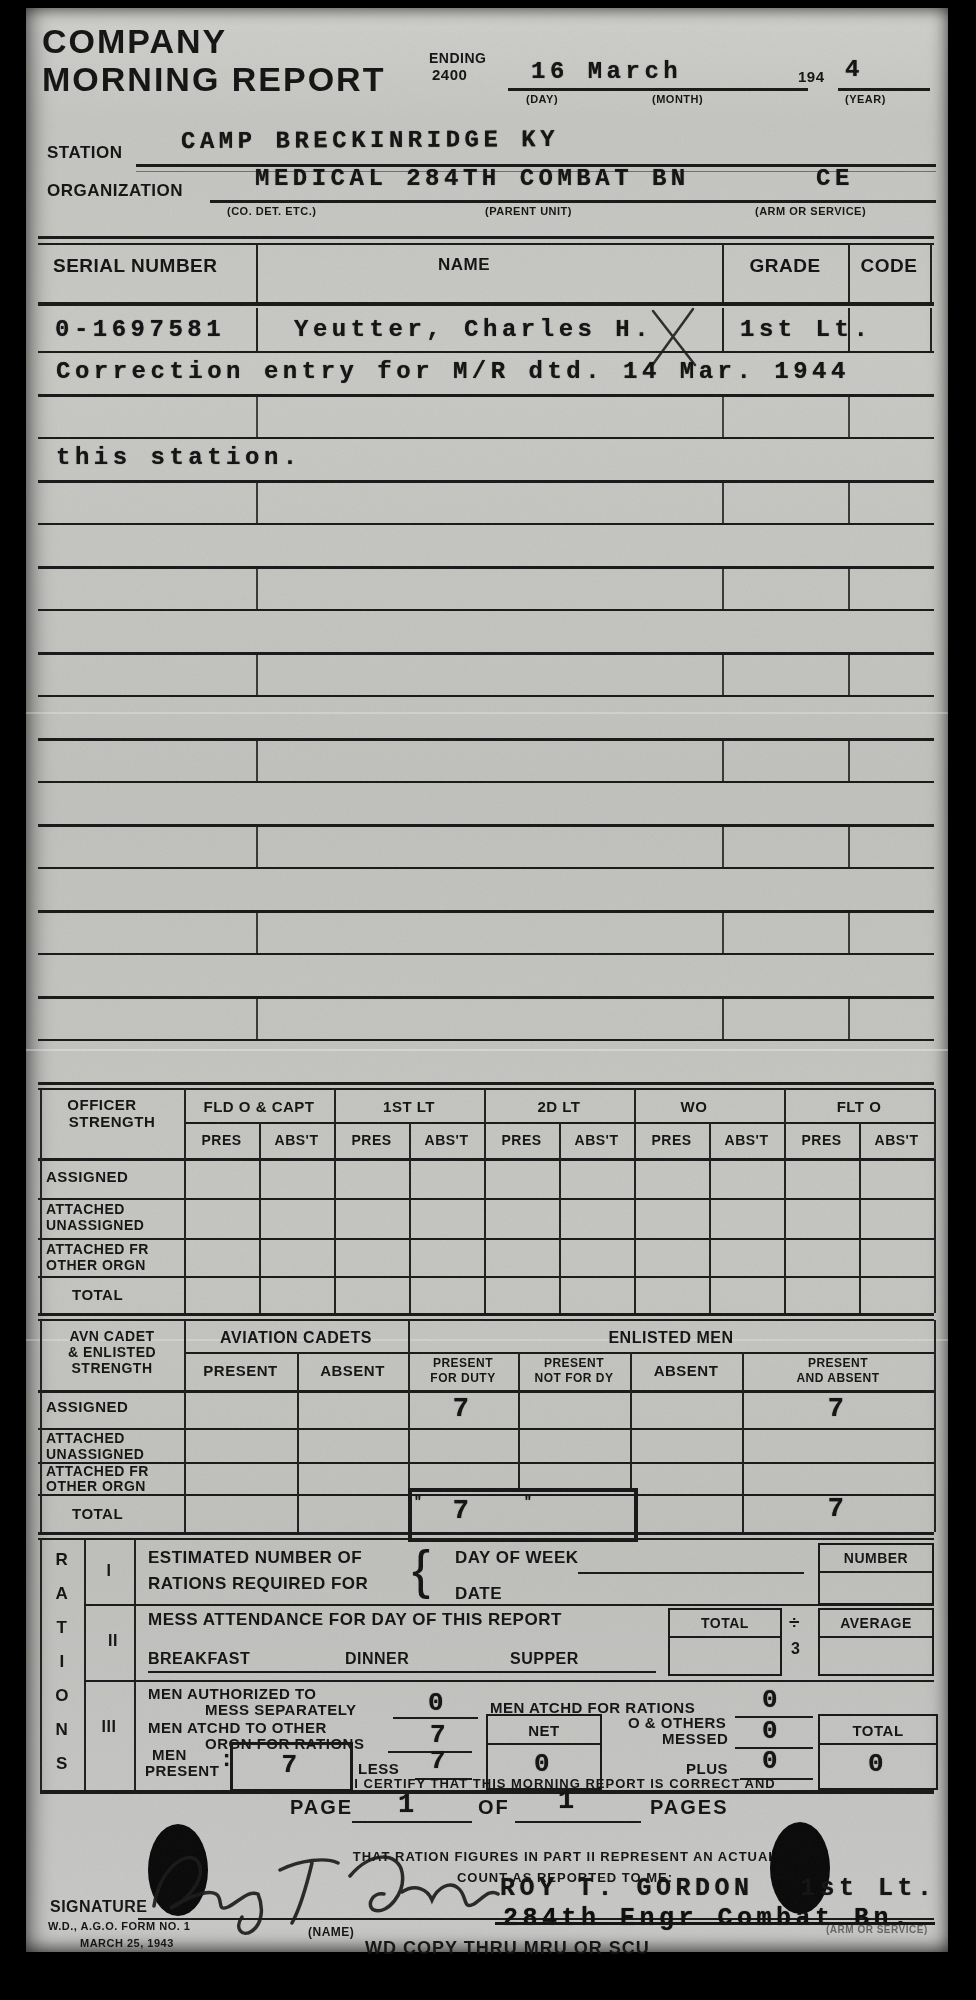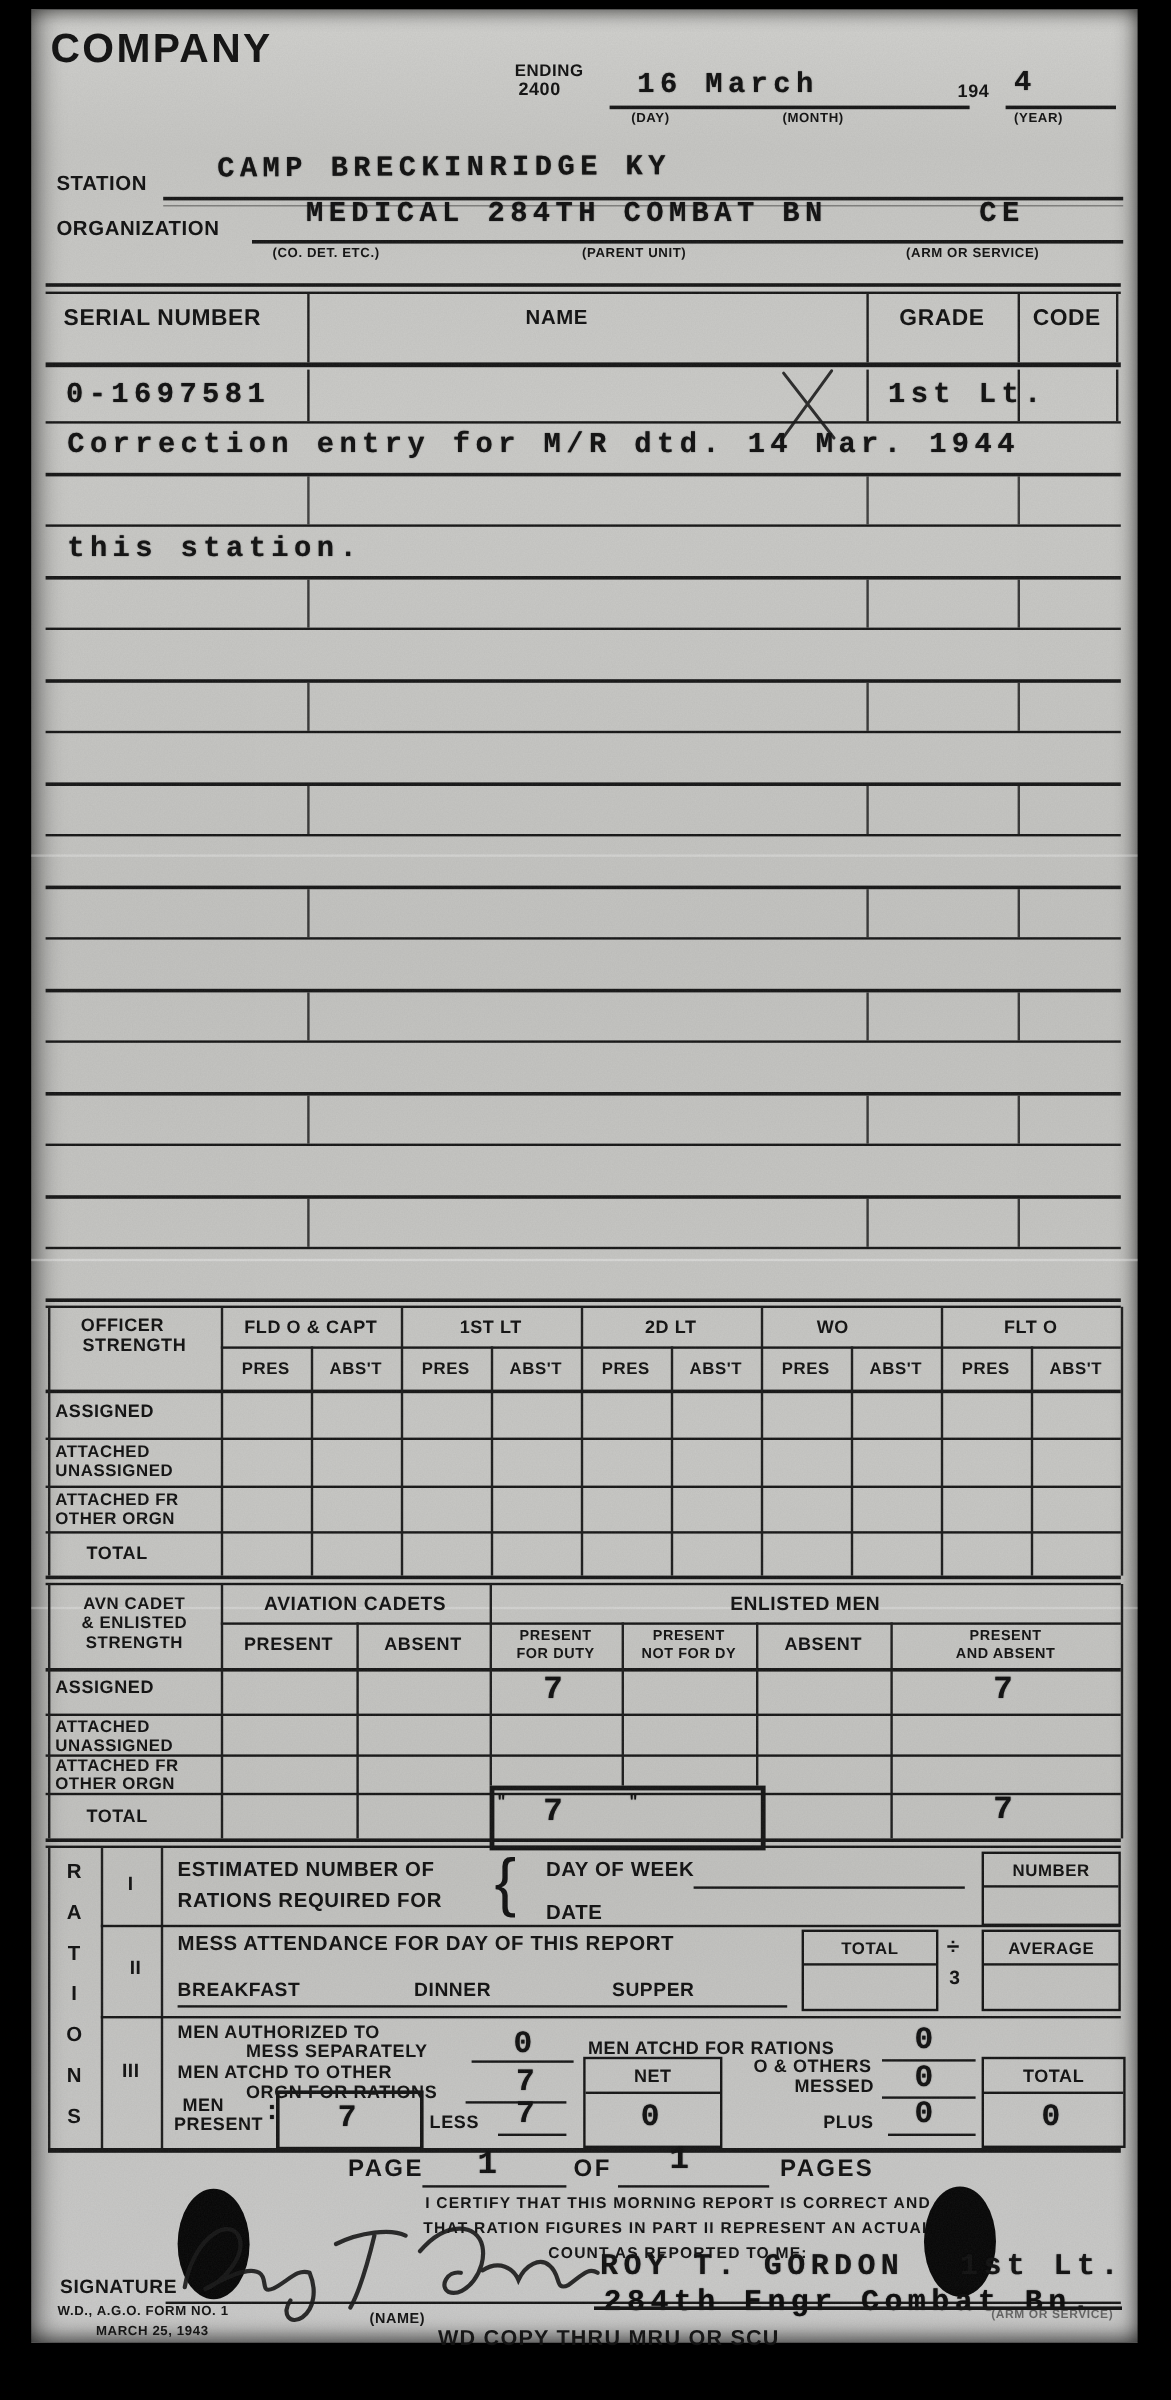--- a/index.html
+++ b/index.html
@@ -28,20 +28,21 @@
 <body>
 
 <div id="page">
   <div id="paper"></div>
 
   <div class="scratch" style="top:712px;opacity:.5"></div>
   <div class="scratch" style="top:1049px;opacity:.6"></div>
   <div class="scratch" style="top:1339px;opacity:.45"></div>
 
   <div class="lbl" style="left:42px;top:22px;font-size:34px;letter-spacing:2px">COMPANY</div>
+  <div class="lbl" style="left:42px;top:60px;font-size:34px;letter-spacing:2px">MORNING REPORT</div>
 
   <div class="lbl" style="left:429px;top:50px;font-size:14px">ENDING</div>
   <div class="lbl" style="left:432px;top:66px;font-size:15px">2400</div>
 
   <div class="type" style="left:531px;top:58px">16 March</div>
   <div class="hl" style="left:508px;top:88px;width:300px;height:3px"></div>
   <div class="lbl" style="left:526px;top:93px;font-size:11px">(DAY)</div>
   <div class="lbl" style="left:652px;top:93px;font-size:11px">(MONTH)</div>
 
   <div class="lbl" style="left:798px;top:68px;font-size:15px">194</div>
@@ -69,20 +70,21 @@
   <div class="lbl ctr" style="left:256px;top:255px;width:416px;font-size:17px">NAME</div>
   <div class="lbl ctr" style="left:722px;top:255px;width:126px;font-size:19px">GRADE</div>
   <div class="lbl ctr" style="left:848px;top:255px;width:82px;font-size:19px">CODE</div>
   <div class="vl" style="left:256px;top:244px;height:58px"></div>
   <div class="vl" style="left:722px;top:244px;height:58px"></div>
   <div class="vl" style="left:848px;top:244px;height:58px"></div>
   <div class="vl" style="left:930px;top:244px;height:58px"></div>
   <div class="hl" style="left:38px;top:302px;width:896px;height:4px"></div>
 
   <div class="type" style="left:55px;top:316px">0-1697581</div>
+  <div class="type" style="left:294px;top:316px">Yeutter, Charles H.</div>
   <div class="type" style="left:740px;top:316px">1st Lt.</div>
   <svg class="inkline" style="left:645px;top:303px" width="60" height="70">
     <path d="M8,8 L50,62 M48,6 L6,64" stroke="#2a2a2a" stroke-width="2.5" fill="none" stroke-linecap="round"></path>
   </svg>
   <div class="vl" style="left:256px;top:308px;height:43px"></div>
   <div class="vl" style="left:722px;top:308px;height:43px"></div>
   <div class="vl" style="left:848px;top:308px;height:43px"></div>
   <div class="vl" style="left:930px;top:308px;height:43px"></div>
   <div class="hl" style="left:38px;top:351px;width:896px;height:1.5px"></div>
 
@@ -318,21 +320,21 @@
   <div class="hl" style="left:40px;top:1790px;width:894px;height:4px"></div>
 
   <div class="lbl" style="left:290px;top:1796px;font-size:20px;letter-spacing:2px">PAGE</div>
   <div class="hl" style="left:352px;top:1821px;width:120px;height:2px"></div>
   <div class="type" style="left:398px;top:1790px;font-size:27px">1</div>
   <div class="lbl" style="left:478px;top:1796px;font-size:20px;letter-spacing:2px">OF</div>
   <div class="hl" style="left:515px;top:1821px;width:126px;height:2px"></div>
   <div class="type" style="left:558px;top:1786px;font-size:27px">1</div>
   <div class="lbl" style="left:650px;top:1796px;font-size:20px;letter-spacing:2px">PAGES</div>
 
-  <div class="lbl ctr" style="left:300px;top:1828px;width:530px;font-size:13px;letter-spacing:1px">I CERTIFY THAT THIS MORNING REPORT IS CORRECT AND</div>
+  <div class="lbl ctr" style="left:300px;top:1776px;width:530px;font-size:13px;letter-spacing:1px">I CERTIFY THAT THIS MORNING REPORT IS CORRECT AND</div>
   <div class="lbl ctr" style="left:300px;top:1849px;width:530px;font-size:13px;letter-spacing:1px">THAT RATION FIGURES IN PART II REPRESENT AN ACTUAL</div>
   <div class="lbl ctr" style="left:300px;top:1870px;width:530px;font-size:13px;letter-spacing:1px">COUNT AS REPORTED TO ME:</div>
 
   <div class="punch" style="left:148px;top:1824px"></div>
   <div class="punch" style="left:770px;top:1822px"></div>
 
   <div class="lbl" style="left:50px;top:1898px;font-size:16px">SIGNATURE</div>
   <div class="hl" style="left:138px;top:1918px;width:796px;height:2px"></div>
   <div class="lbl" style="left:308px;top:1925px;font-size:12px">(NAME)</div>
 

